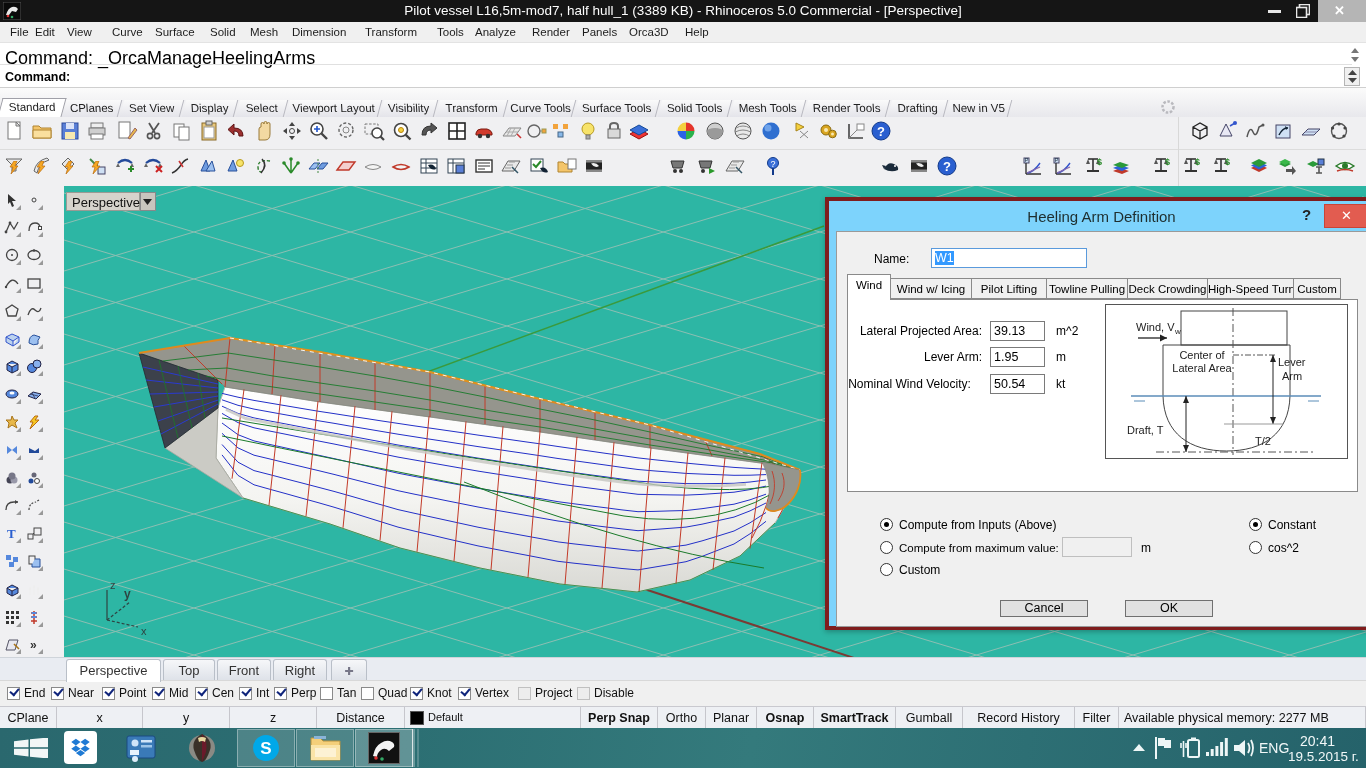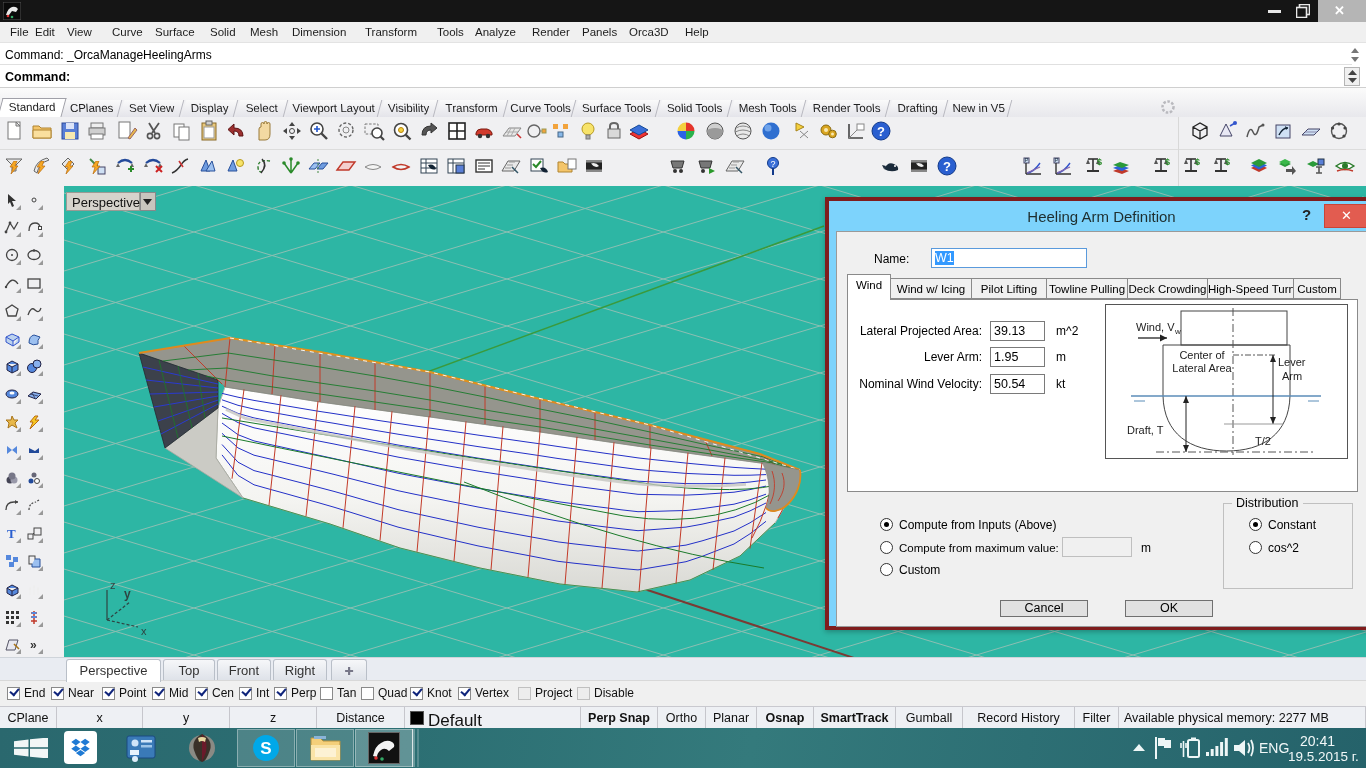--- a/index.html
+++ b/index.html
@@ -37,20 +37,21 @@
 .btn{position:absolute;width:88px;height:17px;background:#e1e1e1;border:1px solid #707070;font-size:12.5px;text-align:center;color:#000}
 .dtab{position:absolute;top:0;height:21px;border:1px solid #8a8a8a;border-left:none;background:#f0f0f0;font-size:11.5px;text-align:center;padding-top:4px;color:#000;white-space:nowrap;overflow:hidden}
 </style></head><body>
 <div class="titlebar">
     <svg class="abs" style="left:3px;top:2px" width="18" height="18">
       <rect width="18" height="18" fill="#0a0a0a" stroke="#555" stroke-width="1"></rect>
       <path d="M3 13 Q5 6 9 5 Q13 4 15 7 L13 10 L9 9 L6 13 Z" fill="#e8e8e8"></path>
       <circle cx="5" cy="14" r="1.3" fill="#d33"></circle>
       <circle cx="9" cy="15" r="1.3" fill="#3a6"></circle>
     </svg>
+    <div class="abs" style="left:0;top:3px;width:1366px;text-align:center;font-size:13.5px;color:#fdfdfd">Pilot vessel L16,5m-mod7, half hull_1 (3389 KB) - Rhinoceros 5.0 Commercial - [Perspective]</div>
     <div class="abs" style="left:1268px;top:10px;width:13px;height:3px;background:#e8e8e8"></div>
     <svg class="abs" style="left:1296px;top:4px" width="14" height="14">
       <rect x="3.5" y="0.5" width="10" height="10" fill="none" stroke="#e8e8e8" stroke-width="1.6"></rect>
       <rect x="0.5" y="3.5" width="10" height="10" fill="#151515" stroke="#e8e8e8" stroke-width="1.6"></rect>
     </svg>
     <div class="abs" style="left:1318px;top:0;width:48px;height:22px;background:#b5b5b5"></div>
     <div class="abs" style="left:1334px;top:3px;font-size:13px;color:#fff;font-weight:bold">✕</div>
   </div>
 <div class="menubar">
     <span style="left:10px">File</span>
@@ -63,21 +64,21 @@
     <span style="left:292px">Dimension</span>
     <span style="left:365px">Transform</span>
     <span style="left:437px">Tools</span>
     <span style="left:475px">Analyze</span>
     <span style="left:532px">Render</span>
     <span style="left:582px">Panels</span>
     <span style="left:629px">Orca3D</span>
     <span style="left:685px">Help</span>
   </div>
 <div class="cmdarea">
-    <div class="abs" style="left:5px;top:5px;font-size:12px;color:#000">Command: _OrcaManageHeelingArms</div>
+    <div class="abs" style="left:5px;top:5px;font-size:18px;color:#000">Command: _OrcaManageHeelingArms</div>
     <div class="abs" style="left:0;top:21px;width:1352px;height:1px;background:#e0e0e0"></div>
     <div class="abs" style="left:5px;top:27px;font-size:12.5px;font-weight:bold;color:#000">Command:</div>
     <svg class="abs" style="left:1350px;top:5px" width="10" height="26">
       <path d="M5 0 L9 5 L1 5 Z" fill="#777"></path>
       <path d="M5 14 L1 9 L9 9 Z" fill="#777"></path>
     </svg>
     <div class="abs" style="left:1344px;top:24px;width:16px;height:19px;background:#f0f0f0;border:1px solid #b5b5b5"></div>
     <svg class="abs" style="left:1348px;top:27px" width="9" height="14">
       <path d="M4.5 0 L9 5 L0 5 Z" fill="#444"></path>
       <path d="M4.5 13 L0 8 L9 8 Z" fill="#444"></path>
@@ -923,21 +924,21 @@
       <div class="dtab" style="left:291px;width:80px;top:46px;height:21px;background:#f0f0f0;border:1px solid #8a8a8a;border-left:none;z-index:2;">Deck Crowding</div>
       <div class="dtab" style="left:371px;width:86px;top:46px;height:21px;background:#f0f0f0;border:1px solid #8a8a8a;border-left:none;z-index:2;">High-Speed Turn</div>
       <div class="dtab" style="left:457px;width:47px;top:46px;height:21px;background:#f0f0f0;border:1px solid #8a8a8a;border-left:none;z-index:2;">Custom</div>
       <div class="abs" style="left:10px;top:67px;width:511px;height:193px;background:#fff;border:1px solid #8a8a8a;z-index:1"></div>
       <div class="lbl" style="left:0;top:92px;width:145px;text-align:right;z-index:4">Lateral Projected Area:</div>
       <div class="fld" style="left:153px;top:89px;width:55px;z-index:4">39.13</div>
       <div class="lbl" style="left:219px;top:92px;z-index:4">m^2</div>
       <div class="lbl" style="left:0;top:118px;width:145px;text-align:right;z-index:4">Lever Arm:</div>
       <div class="fld" style="left:153px;top:115px;width:55px;z-index:4">1.95</div>
       <div class="lbl" style="left:219px;top:118px;z-index:4">m</div>
-      <div class="lbl" style="left:0;top:145px;width:145px;text-align:right;z-index:4">Nominal Wind Velocity:</div>
+      <div class="lbl" style="left:0;top:145px;width:145px;text-align:center;z-index:4">Nominal Wind Velocity:</div>
       <div class="fld" style="left:153px;top:142px;width:55px;z-index:4">50.54</div>
       <div class="lbl" style="left:219px;top:145px;z-index:4">kt</div>
       <div class="abs" style="left:268px;top:72px;z-index:4"><svg width="243" height="155" viewBox="0 0 243 155">
           <rect x="0.5" y="0.5" width="242" height="154" fill="#fff" stroke="#555"></rect>
           <g stroke="#444" fill="none">
             <rect x="76" y="7" width="106" height="34"></rect>
             <path d="M58 41 L58 92 M185 41 L185 92"></path>
             <path d="M58 41 L185 41"></path>
             <path d="M58 92 C59 130 85 147 121.5 147 C158 147 184 130 185 92"></path>
           </g>
@@ -966,23 +967,20 @@
           <line x1="51" y1="148" x2="210" y2="148" stroke="#555" stroke-dasharray="8 3 2 3"></line>
         </svg></div>
       <div class="rad on" style="left:43px;top:286px"></div>
       <div class="lbl" style="left:62px;top:286px">Compute from Inputs (Above)</div>
       <div class="rad" style="left:43px;top:309px"></div>
       <div class="lbl" style="left:62px;top:309px;width:163px;overflow:hidden;font-size:11.5px;padding-top:1px">Compute from maximum value:</div>
       <div class="fld" style="left:225px;top:305px;width:70px;background:#f0f0f0;border:1px solid #bfbfbf"></div>
       <div class="lbl" style="left:304px;top:309px">m</div>
       <div class="rad" style="left:43px;top:331px"></div>
       <div class="lbl" style="left:62px;top:331px">Custom</div>
-      <div class="gbox" style="left:386px;top:271px;width:130px;height:86px">
-        <b>Distribution</b>
-      </div>
       <div class="rad on" style="left:412px;top:286px"></div>
       <div class="lbl" style="left:431px;top:286px">Constant</div>
       <div class="rad" style="left:412px;top:309px"></div>
       <div class="lbl" style="left:431px;top:309px">cos^2</div>
       <div class="btn" style="left:163px;top:368px">Cancel</div>
       <div class="btn" style="left:288px;top:368px">OK</div>
     </div>
   </div>
 <div class="vptabs">
     <div class="vt" style="left:66px;width:95px;background:#fff;font-weight:normal;z-index:2;height:23px;">Perspective</div>
@@ -1016,21 +1014,21 @@
     <div class="ss" style="left:581px;width:77px;font-weight:bold">Perp Snap</div>
     <div class="ss" style="left:658px;width:48px;font-weight:normal">Ortho</div>
     <div class="ss" style="left:706px;width:51px;font-weight:normal">Planar</div>
     <div class="ss" style="left:757px;width:57px;font-weight:bold">Osnap</div>
     <div class="ss" style="left:814px;width:82px;font-weight:bold">SmartTrack</div>
     <div class="ss" style="left:896px;width:67px;font-weight:normal">Gumball</div>
     <div class="ss" style="left:963px;width:112px;font-weight:normal">Record History</div>
     <div class="ss" style="left:1075px;width:44px;font-weight:normal">Filter</div>
     <div class="ss" style="left:1119px;width:247px;font-weight:normal"></div>
     <div class="abs" style="left:410px;top:4px;width:14px;height:14px;background:#000;border:1px solid #555"></div>
-    <div class="abs" style="left:428px;top:4px;font-size:17px;color:#111">Default</div>
+    <div class="abs" style="left:428px;top:4px;font-size:11px;color:#111">Default</div>
     <div class="abs" style="left:1124px;top:4px;font-size:12.5px;color:#111">Available physical memory: 2277 MB</div>
   </div>
 <div class="taskbar">
     <svg class="abs" style="left:14px;top:10px" width="34" height="20" viewBox="0 0 34 20">
       <path d="M0 3.2 L14.5 1.5 L14.5 9.2 L0 9.2 Z M16 1.3 L34 -0.5 L34 9.2 L16 9.2 Z M0 10.8 L14.5 10.8 L14.5 18.5 L0 16.8 Z M16 10.8 L34 10.8 L34 20.5 L16 18.7 Z" fill="#f2f6f6"></path>
     </svg>
     <div class="abs" style="left:64px;top:3px;width:33px;height:33px;background:#fff;border-radius:4px"></div>
     <svg class="abs" style="left:70px;top:9px" width="21" height="21" viewBox="0 0 25 25">
       <path d="M7 2 L12.5 6 L7 10 L1.5 6 Z M18 2 L23.5 6 L18 10 L12.5 6 Z M7 10 L12.5 14 L7 18 L1.5 14 Z M18 10 L23.5 14 L18 18 L12.5 14 Z M7 19 L12.5 15.5 L18 19 L12.5 23 Z" fill="#1f7ad4"></path>
     </svg>

